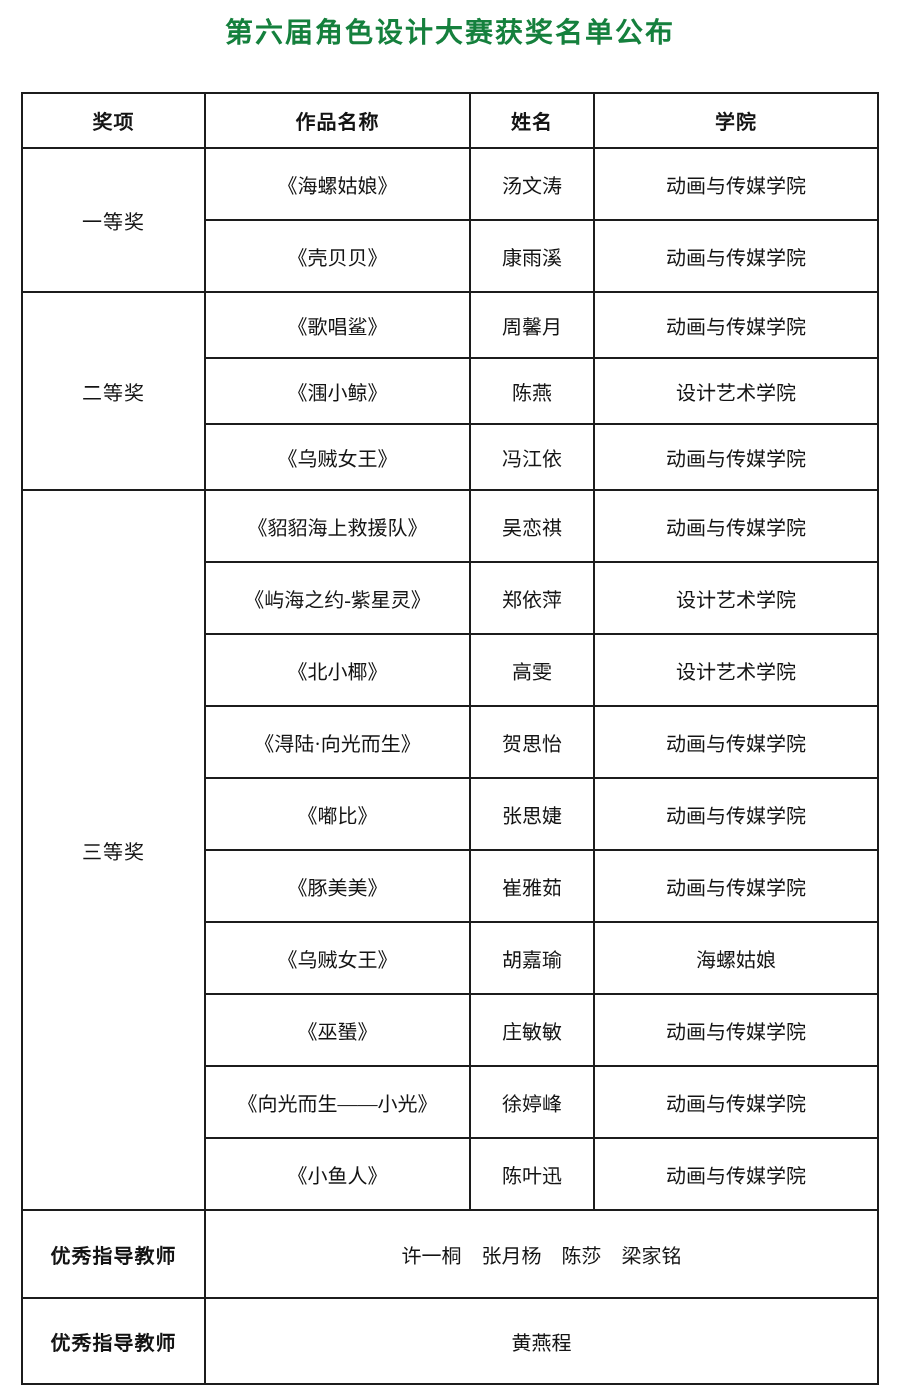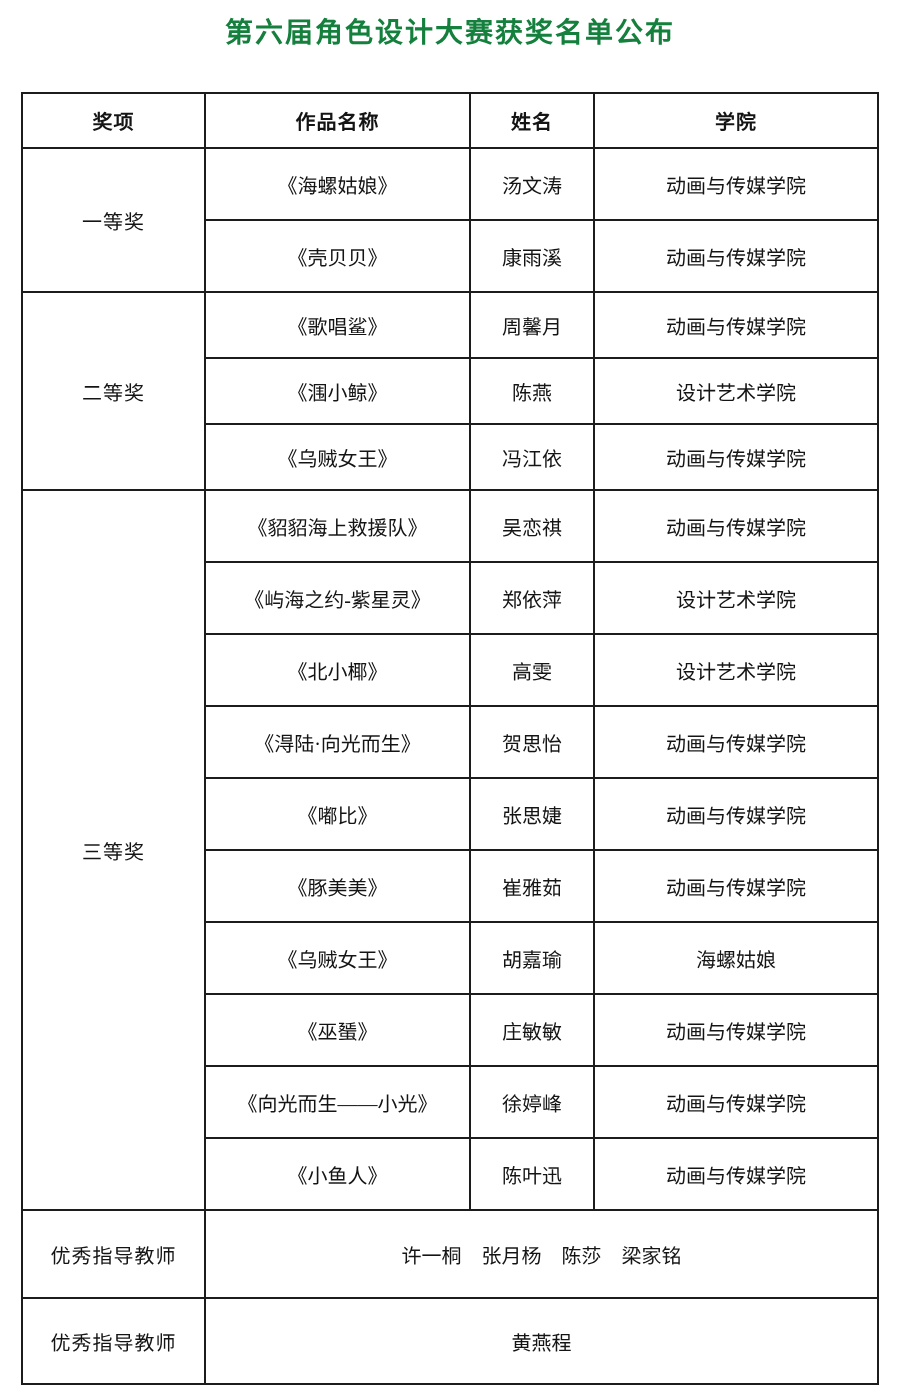--- a/index.html
+++ b/index.html
@@ -45,21 +45,21 @@
   }
   table.awards th{
     font-weight:bold;
     letter-spacing:1px;
   }
   td.award{
     font-weight:normal;
     letter-spacing:1px;
   }
   td.flabel{
-    font-weight:normal;
+    font-weight:bold;
     letter-spacing:1px;
   }
   tr.rh  > *{height:53px;}
   tr.r1  > td{height:70px;margin-left:16px;}
   tr.r2  > td{height:64px;}
   tr.r3  > td{height:70px;}
   tr.rf1 > td{height:86px;}
   tr.rf2 > td{height:84px;}
 </style>
 </head>

